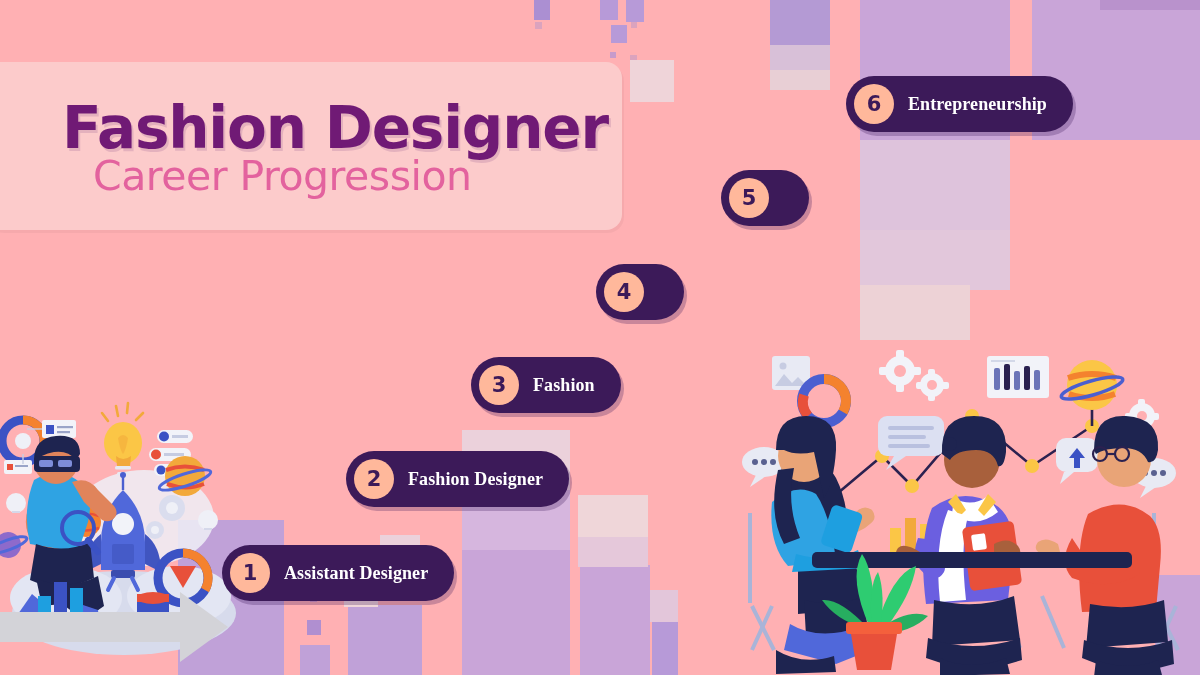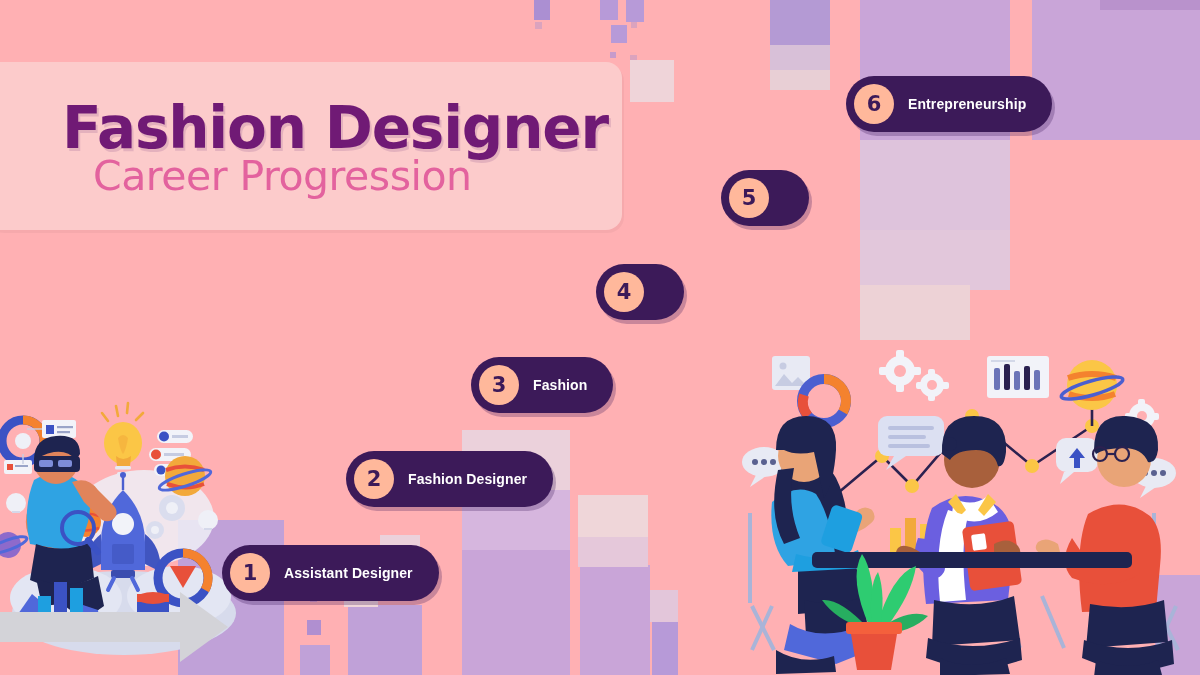--- a/index.html
+++ b/index.html
@@ -53,23 +53,23 @@
   .pill-badge {
     width:40px; height:40px; flex:0 0 40px;
     border-radius:50%;
     background:#FFB89B;
     display:flex; align-items:center; justify-content:center;
     font-family:"DejaVu Sans", sans-serif;
     font-weight:bold; font-size:21px; color:#3C1A59;
     margin-right:14px;
   }
   .pill-label {
-    color:#FFFFFF; font-weight:bold; font-size:14px;
+    color:#FFFFFF; font-weight:bold; font-size:18px;
     letter-spacing:0.1px; white-space:nowrap;
-    font-family:Liberation Sans, sans-serif;
+    font-family:Liberation Serif, serif;
   }
 
   
   .illus { position:absolute; }
 
   
   .arrow-base { position:absolute; left:-10px; top:612px; width:200px; height:30px; background:#D3D3D8; }
   .arrow-head { position:absolute; left:180px; top:592px; width:0;height:0;
      border-top:35px solid transparent; border-bottom:35px solid transparent;
      border-left:48px solid #D3D3D8; }

